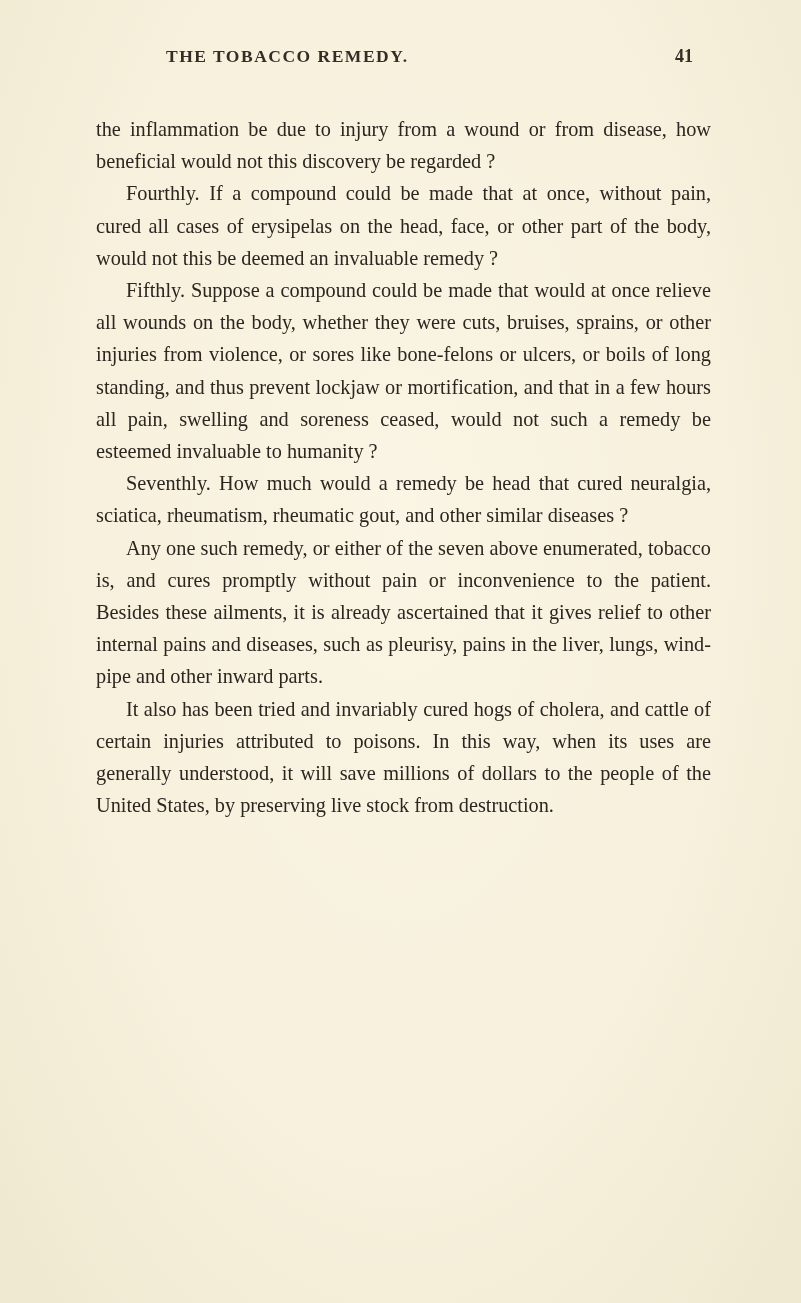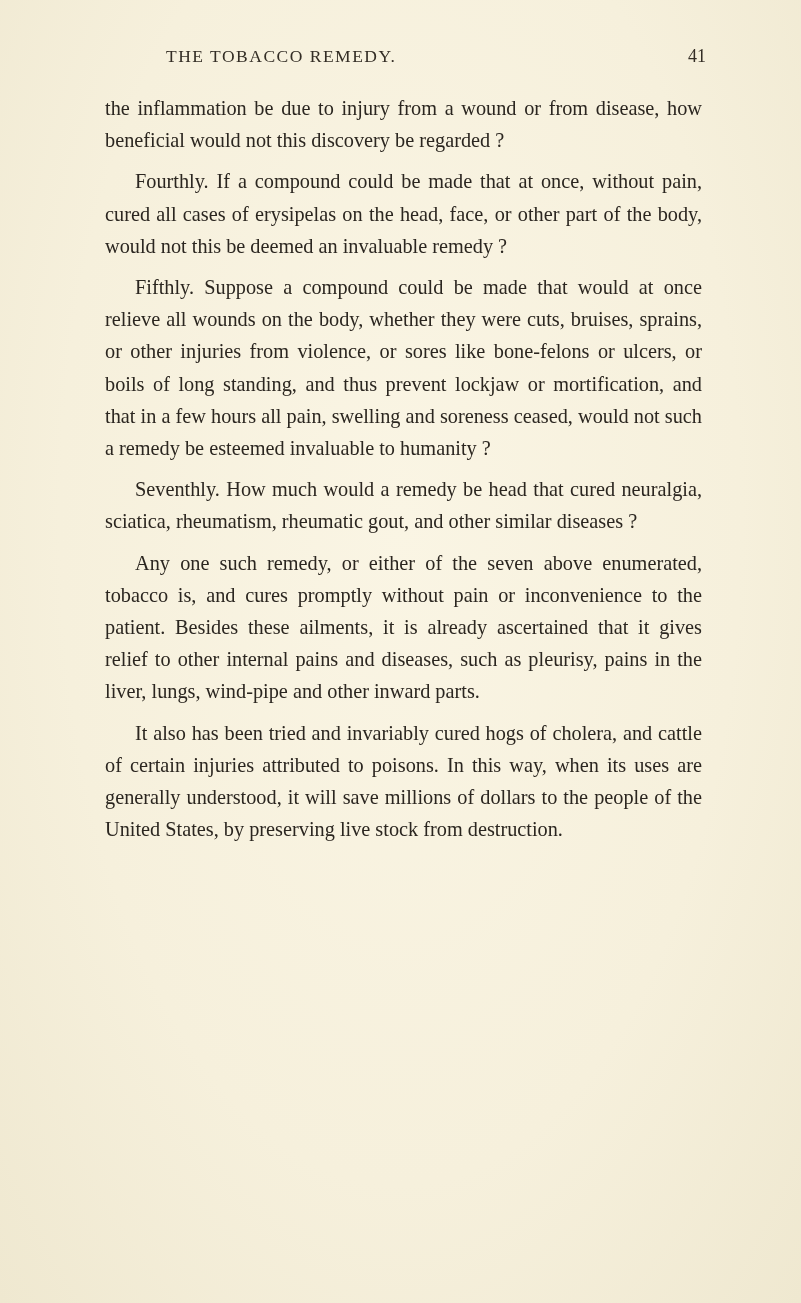--- a/index.html
+++ b/index.html
@@ -19,41 +19,42 @@
     height: 1303px;
     box-sizing: border-box;
     background:
       radial-gradient(ellipse at 50% 40%, #faf5e4 0%, #f6f0dc 60%, #efe8d0 100%);
     color: #2b2620;
     padding: 46px 90px 40px 96px;
   }
   .running-head {
     position: relative;
     height: 26px;
-    margin-bottom: 20px;
+    margin-bottom: 41px;
+    font-weight: bold;
   }
   .running-head .title {
     position: absolute;
     left: 70px;
     right: 0;
     top: 0;
     text-align: left;
     font-size: 17.5px;
     letter-spacing: 1.5px;
     color: #332d25;
   }
   .running-head .page-number {
     position: absolute;
-    right: 5px;
+    right: 18px;
     top: 0;
     font-size: 18px;
     color: #332d25;
   }
   .body-text p {
-    margin: 9px;
+    margin: 0;
     font-size: 20.3px;
     line-height: 32.2px;
     text-align: justify;
     color: #2b2620;
   }
   .body-text p.indent {
     text-indent: 30px;
   }
 </style>
 </head>

